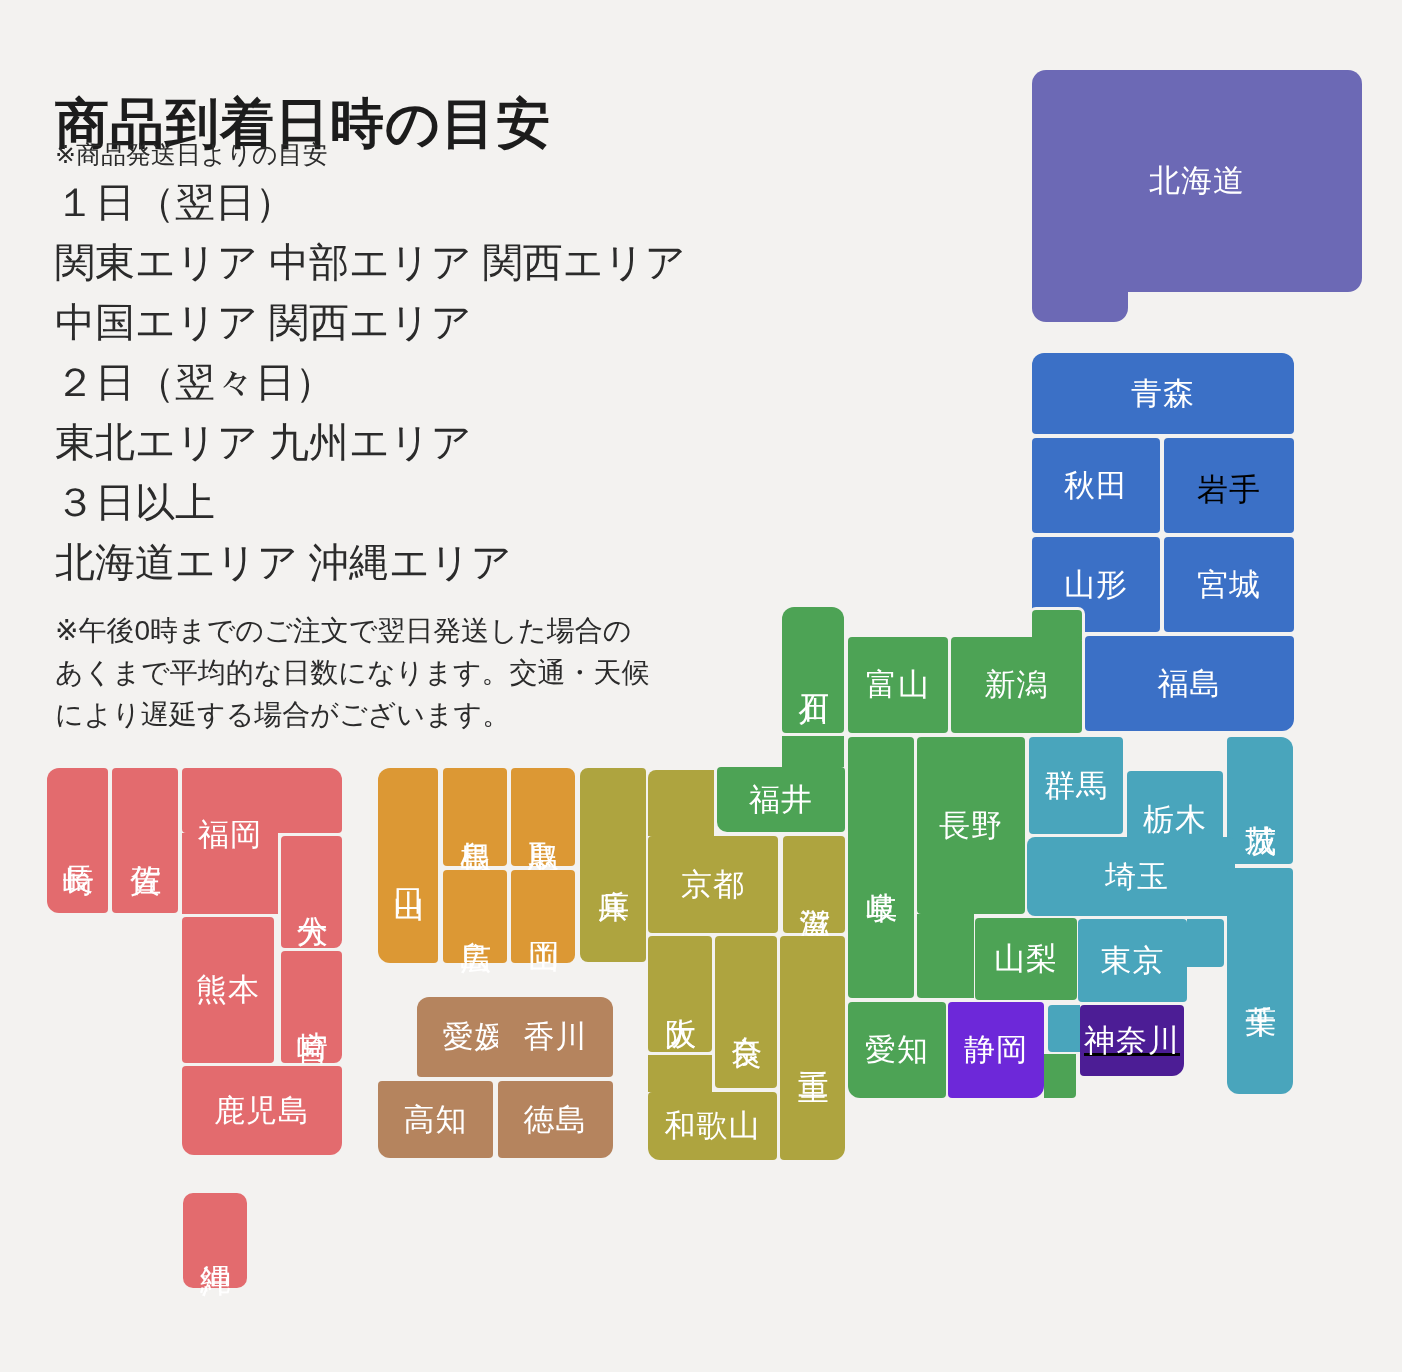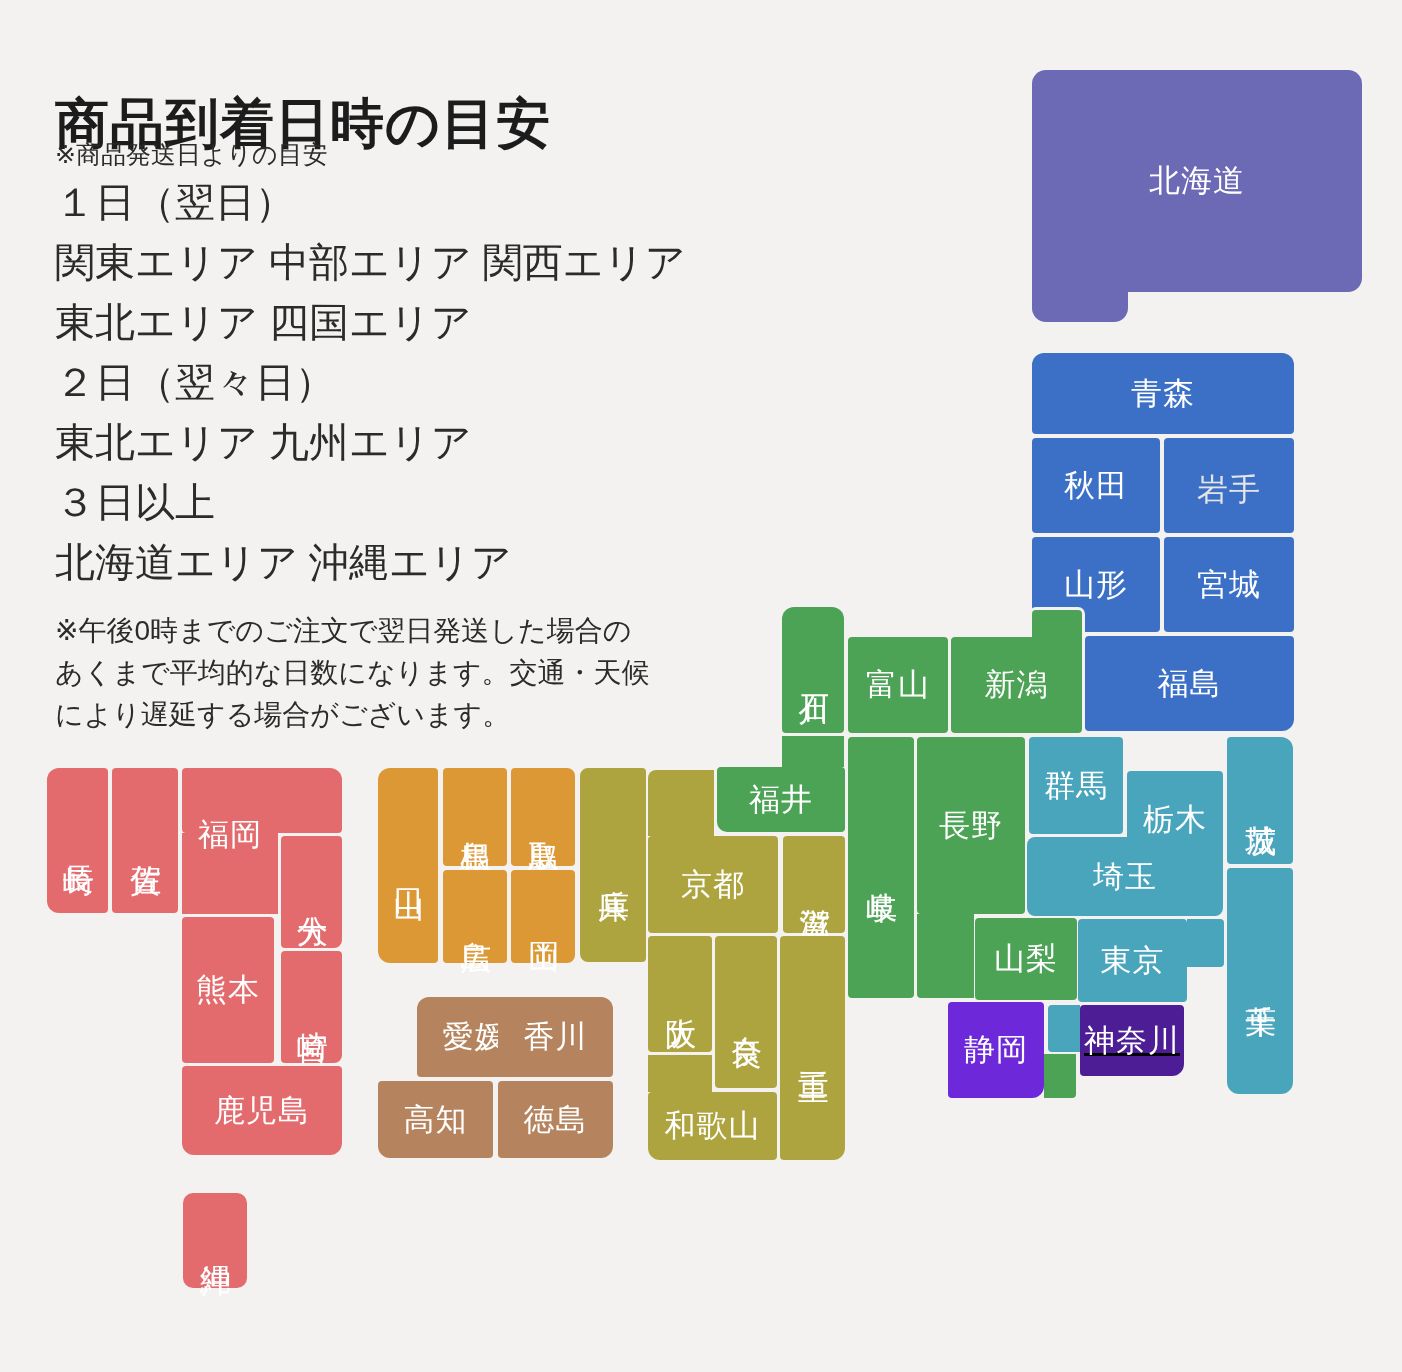--- a/index.html
+++ b/index.html
@@ -24,21 +24,21 @@
 <body style="background: rgb(243, 242, 240);">
 
 <div class="page" style="background: rgb(243, 242, 240);">
 
   <div class="legend" style="color: rgb(43, 43, 43);">
     <h1 class="title" style="color: rgb(28, 28, 28);">商品到着日時の目安</h1>
     <div class="subtitle">※商品発送日よりの目安</div>
     <div class="lines">
       <div class="line">１日（翌日）</div>
       <div class="line">関東エリア 中部エリア 関西エリア</div>
-      <div class="line">東北エリア 四国エリア</div>
+      <div class="line">中国エリア 関西エリア</div>
       <div class="line">２日（翌々日）</div>
       <div class="line">東北エリア 九州エリア</div>
       <div class="line">３日以上</div>
       <div class="line">北海道エリア 沖縄エリア</div>
     </div>
     <div class="note">
       <div>※午後0時までのご注文で翌日発送した場合の</div>
       <div>あくまで平均的な日数になります。交通・天候</div>
       <div>により遅延する場合がございます。</div>
     </div>
@@ -49,21 +49,21 @@
       <div class="block" style="left: 1032px; top: 70px; width: 330px; height: 222px; background: rgb(108, 105, 181); border-radius: 14px 14px 14px 0px;">
         <span class="lbl" style="color: rgb(255, 255, 255);">北海道</span>
       </div>
       <div class="block" style="left: 1032px; top: 353px; width: 262px; height: 81px; background: rgb(59, 112, 198); border-radius: 12px 12px 4px 4px;">
         <span class="lbl" style="color: rgb(255, 255, 255);">青森</span>
       </div>
       <div class="block" style="left: 1032px; top: 438px; width: 128px; height: 95px; background: rgb(59, 112, 198); border-radius: 4px;">
         <span class="lbl" style="color: rgb(255, 255, 255);">秋田</span>
       </div>
       <div class="block" style="left: 1164px; top: 438px; width: 130px; height: 95px; background: rgb(59, 112, 198); border-radius: 4px;">
-        <span class="lbl" style="color: #e5e5e5; margin-top: 8px;">岩手</span>
+        <span class="lbl" style="color: #000000; margin-top: 8px;">岩手</span>
       </div>
       <div class="block" style="left: 1032px; top: 537px; width: 128px; height: 95px; background: rgb(59, 112, 198); border-radius: 4px;">
         <span class="lbl" style="color: rgb(255, 255, 255);">山形</span>
       </div>
       <div class="block" style="left: 1164px; top: 537px; width: 130px; height: 95px; background: rgb(59, 112, 198); border-radius: 4px;">
         <span class="lbl" style="color: rgb(255, 255, 255);">宮城</span>
       </div>
       <div class="block" style="left: 1085px; top: 636px; width: 209px; height: 95px; background: rgb(59, 112, 198); border-radius: 4px 4px 12px;">
         <span class="lbl" style="color: rgb(255, 255, 255);">福島</span>
       </div>
@@ -84,34 +84,37 @@
       <div class="block v" style="left: 848px; top: 737px; width: 66px; height: 261px; background: rgb(77, 163, 85); border-radius: 4px;">
         <span class="lbl" style="color: rgb(255, 255, 255);">岐阜</span>
       </div>
       <div class="part" style="left: 917px; top: 914px; width: 57px; height: 84px; background: rgb(77, 163, 85); border-radius: 0px 0px 0px 4px;"></div>
       <div class="block" style="left: 917px; top: 737px; width: 108px; height: 177px; background: rgb(77, 163, 85); border-radius: 4px;">
         <span class="lbl" style="color: rgb(255, 255, 255);">長野</span>
       </div>
       <div class="block" style="left: 975px; top: 918px; width: 102px; height: 82px; background: rgb(77, 163, 85); border-radius: 4px;">
         <span class="lbl" style="color: rgb(255, 255, 255);">山梨</span>
       </div>
+      <div class="block" style="left: 848px; top: 1002px; width: 98px; height: 96px; background: rgb(77, 163, 85); border-radius: 4px 4px 4px 12px;">
+        <span class="lbl" style="color: rgb(255, 255, 255);">愛知</span>
+      </div>
       <div class="part" style="left: 1044px; top: 1054px; width: 32px; height: 44px; background: rgb(77, 163, 85); border-radius: 0px 0px 4px;"></div>
       <div class="block" style="left: 948px; top: 1002px; width: 96px; height: 96px; background: #6d28d9; border-radius: 4px 4px 12px;">
         <span class="lbl" style="color: rgb(255, 255, 255);">静岡</span>
       </div>
       <div class="block" style="left: 1029px; top: 737px; width: 94px; height: 97px; background: rgb(73, 165, 188); border-radius: 4px;">
         <span class="lbl" style="color: rgb(255, 255, 255);">群馬</span>
       </div>
       <div class="block" style="left: 1127px; top: 737px; width: 96px; height: 97px; background: rgb(73, 165, 188); border-radius: 4px; margin-top: 34px;">
         <span class="lbl" style="color: rgb(255, 255, 255);">栃木</span>
       </div>
       <div class="block v" style="left: 1227px; top: 737px; width: 66px; height: 127px; background: rgb(73, 165, 188); border-radius: 4px 12px 4px 4px;">
         <span class="lbl" style="color: rgb(255, 255, 255);">茨城</span>
       </div>
-      <div class="block" style="left: 1027px; top: 837px; width: 196px; height: 79px; background: rgb(73, 165, 188); border-radius: 8px;">
+      <div class="block" style="left: 1027px; top: 837px; width: 196px; height: 79px; background: rgb(73, 165, 188); border-radius: 8px; padding-left: 12px;">
         <span class="lbl" style="color: rgb(255, 255, 255);">埼玉</span>
       </div>
       <div class="part" style="left: 1187px; top: 919px; width: 37px; height: 48px; background: rgb(73, 165, 188); border-radius: 0px 4px 4px 0px;"></div>
       <div class="block" style="left: 1078px; top: 919px; width: 109px; height: 83px; background: rgb(73, 165, 188); border-radius: 4px;">
         <span class="lbl" style="color: rgb(255, 255, 255);">東京</span>
       </div>
       <div class="block v" style="left: 1227px; top: 868px; width: 66px; height: 226px; background: rgb(73, 165, 188); border-radius: 4px 4px 12px 12px;">
         <span class="lbl" style="color: rgb(255, 255, 255);">千葉</span>
       </div>
       <div class="part" style="left: 1048px; top: 1005px; width: 32px; height: 47px; background: rgb(73, 165, 188); border-radius: 4px 0px 0px 4px;"></div>

